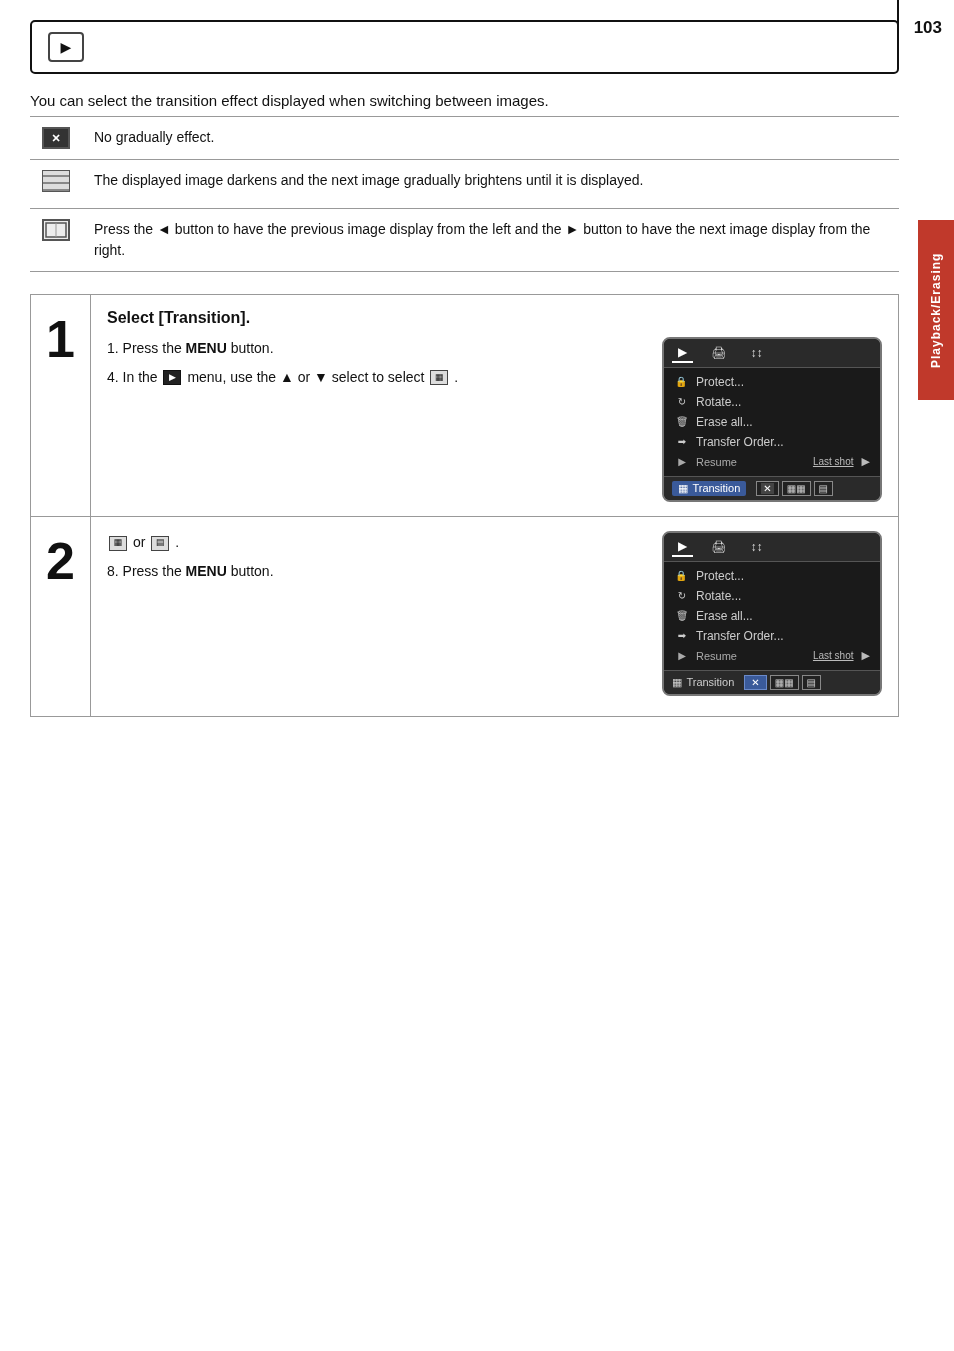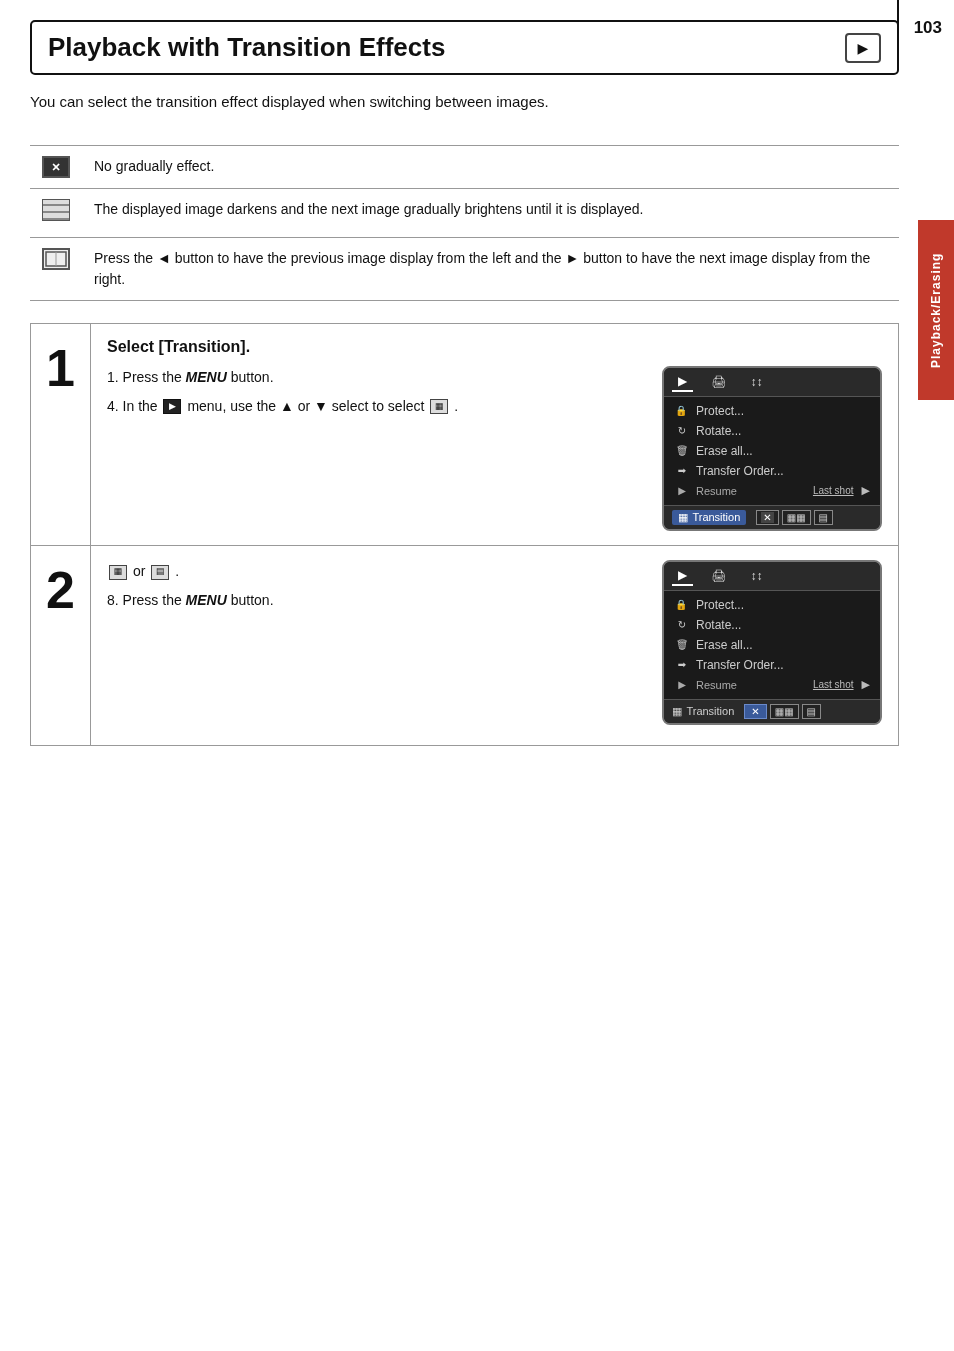--- a/index.html
+++ b/index.html
@@ -86,21 +86,21 @@
       display: flex;
       align-items: center;
       justify-content: center;
       font-size: 14px;
     }
 
     
     .description {
       font-size: 15px;
       color: #111;
-      margin-bottom: 31px;
+      margin-bottom: 3px;
       line-height: 1.5;
     }
 
     
     .effect-table {
       width: 100%;
       border-collapse: collapse;
       margin-bottom: 22px;
     }
     .effect-table td {
@@ -279,21 +279,21 @@
       padding: 1px 4px;
       font-size: 10px;
       color: #ccc;
       display: inline-flex;
       align-items: center;
       gap: 3px;
       background: #222;
     }
 
     
-    .bold { font-weight: bold; font-style: italic; }
+    .bold { font-weight: bold; }
     .inline-icon {
       display: inline-flex;
       align-items: center;
       justify-content: center;
       border: 1px solid #444;
       background: #ddd;
       width: 18px;
       height: 15px;
       font-size: 9px;
       vertical-align: middle;
@@ -314,21 +314,20 @@
 <body>
 
 <div class="top-border-line"></div>
 <div class="page-number">103</div>
 
 <div class="sidebar-label">Playback/Erasing</div>
 
 <div class="main-content">
 
   <div class="title-box">
-    <h1>Playback with Transition Effects</h1>
     <div class="playback-icon">
       <span>▶</span>
     </div>
   </div>
 
   <p class="description">You can select the transition effect displayed when switching between images.</p>
 
   <table class="effect-table">
     <tbody>
       <tr>

